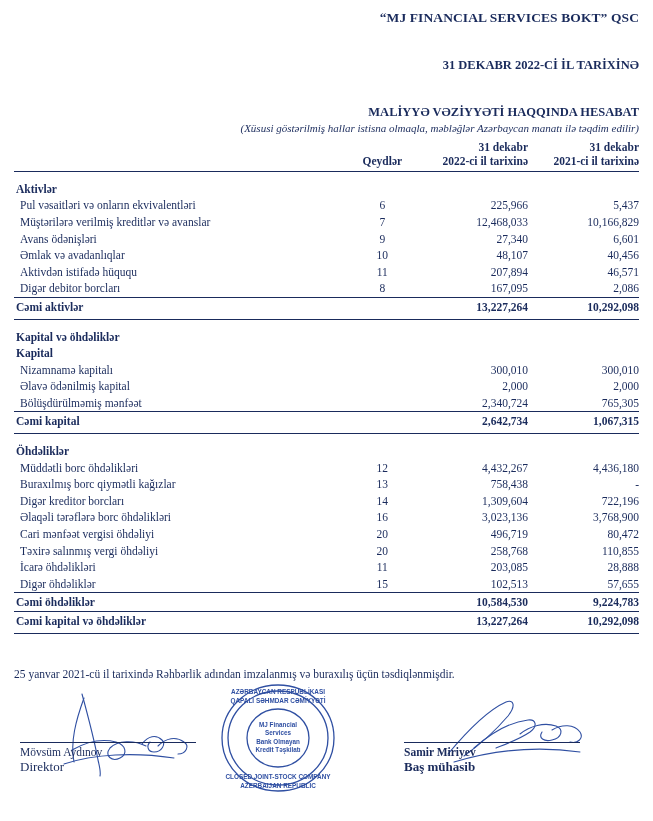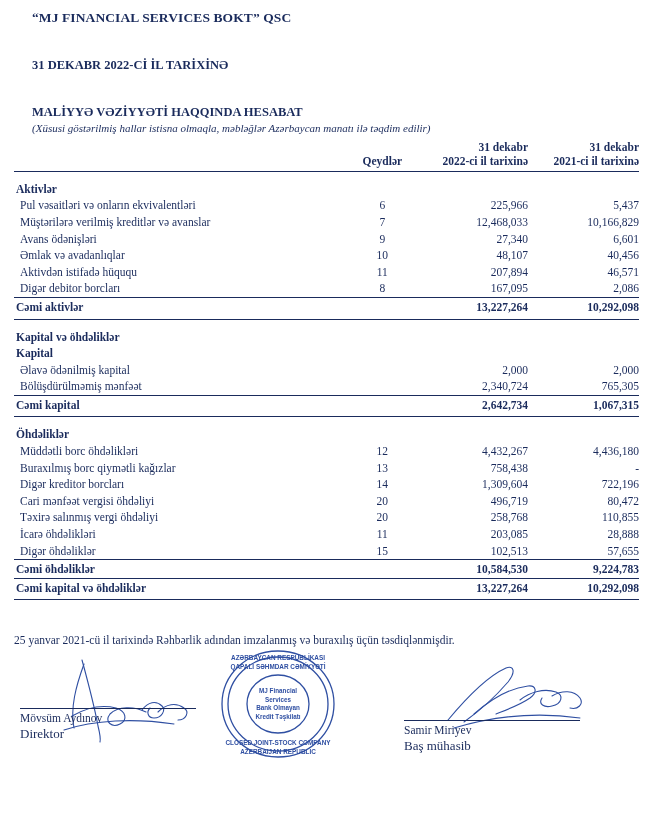--- a/index.html
+++ b/index.html
@@ -17,20 +17,21 @@
   }
   .page {
     position: relative;
     width: 653px;
     height: 821px;
     padding: 0;
     box-sizing: border-box;
   }
   .doc-head {
     padding: 10px 14px 0 32px;
+    text-align: right;
   }
   .company-name {
     font-size: 13.5px;
     font-weight: bold;
     letter-spacing: 0.1px;
     margin-bottom: 12px;
   }
   .title-line {
     font-size: 12.5px;
     font-weight: bold;
@@ -101,21 +102,21 @@
   .sign-area {
     position: relative;
     height: 120px;
     margin: 6px 14px 0 14px;
   }
   .sig-block {
     position: absolute;
     width: 190px;
   }
   .sig-left  { left: 6px;  top: 56px; }
-  .sig-right { left: 390px; top: 68px; }
+  .sig-right { left: 390px; top: 56px; font-weight: bold; }
   .sig-line {
     border-top: 1px solid #1a2b5c;
     width: 176px;
     margin-bottom: 2px;
   }
   .sig-name { font-size: 11.5px; line-height: 1.25; }
   .sig-role { font-size: 13px; line-height: 1.25; }
 
   .scribble {
     position: absolute;
@@ -246,20 +247,26 @@
         <td class="col-num"></td>
         <td class="col-num"></td>
       </tr>
       <tr class="row section">
         <td class="col-label">Kapital</td>
         <td class="col-note"></td>
         <td class="col-num"></td>
         <td class="col-num"></td>
       </tr>
       <tr class="row">
+        <td class="col-label">Nizamnamə kapitalı</td>
+        <td class="col-note"></td>
+        <td class="col-num">300,010</td>
+        <td class="col-num">300,010</td>
+      </tr>
+      <tr class="row">
         <td class="col-label">Əlavə ödənilmiş kapital</td>
         <td class="col-note"></td>
         <td class="col-num">2,000</td>
         <td class="col-num">2,000</td>
       </tr>
       <tr class="row">
         <td class="col-label">Bölüşdürülməmiş mənfəət</td>
         <td class="col-note"></td>
         <td class="col-num">2,340,724</td>
         <td class="col-num">765,305</td>
@@ -296,20 +303,26 @@
         <td class="col-label">Buraxılmış borc qiymətli kağızlar</td>
         <td class="col-note">13</td>
         <td class="col-num">758,438</td>
         <td class="col-num">-</td>
       </tr>
       <tr class="row">
         <td class="col-label">Digər kreditor borcları</td>
         <td class="col-note">14</td>
         <td class="col-num">1,309,604</td>
         <td class="col-num">722,196</td>
+      </tr>
+      <tr class="row">
+        <td class="col-label">Əlaqəli tərəflərə borc öhdəlikləri</td>
+        <td class="col-note">16</td>
+        <td class="col-num">3,023,136</td>
+        <td class="col-num">3,768,900</td>
       </tr>
       <tr class="row">
         <td class="col-label">Cari mənfəət vergisi öhdəliyi</td>
         <td class="col-note">20</td>
         <td class="col-num">496,719</td>
         <td class="col-num">80,472</td>
       </tr>
       <tr class="row">
         <td class="col-label">Təxirə salınmış vergi öhdəliyi</td>
         <td class="col-note">20</td>

